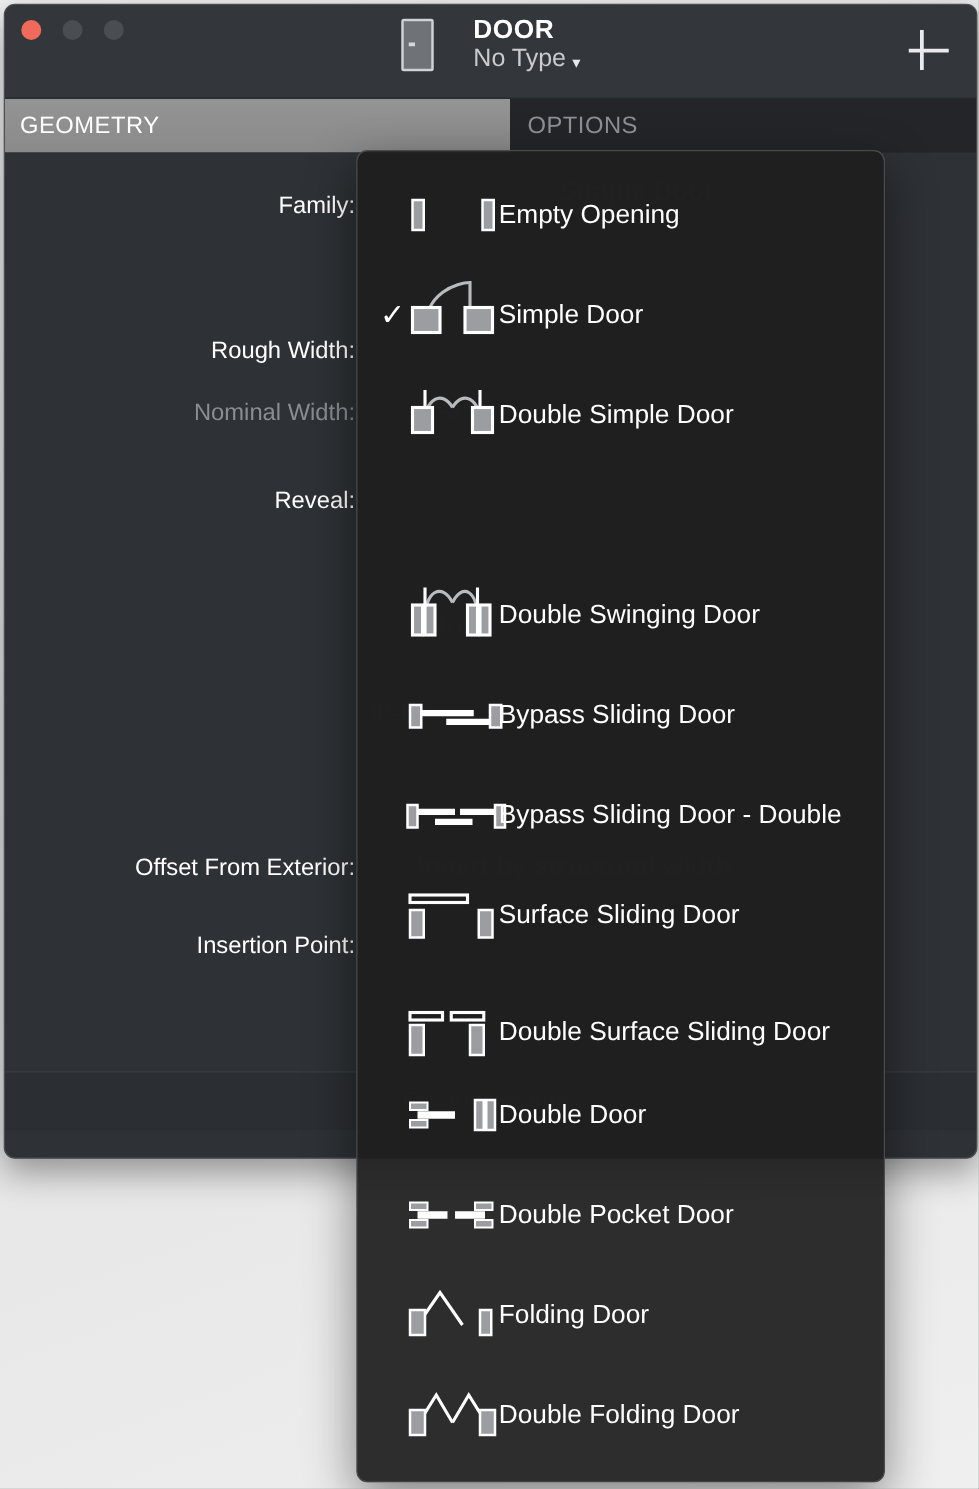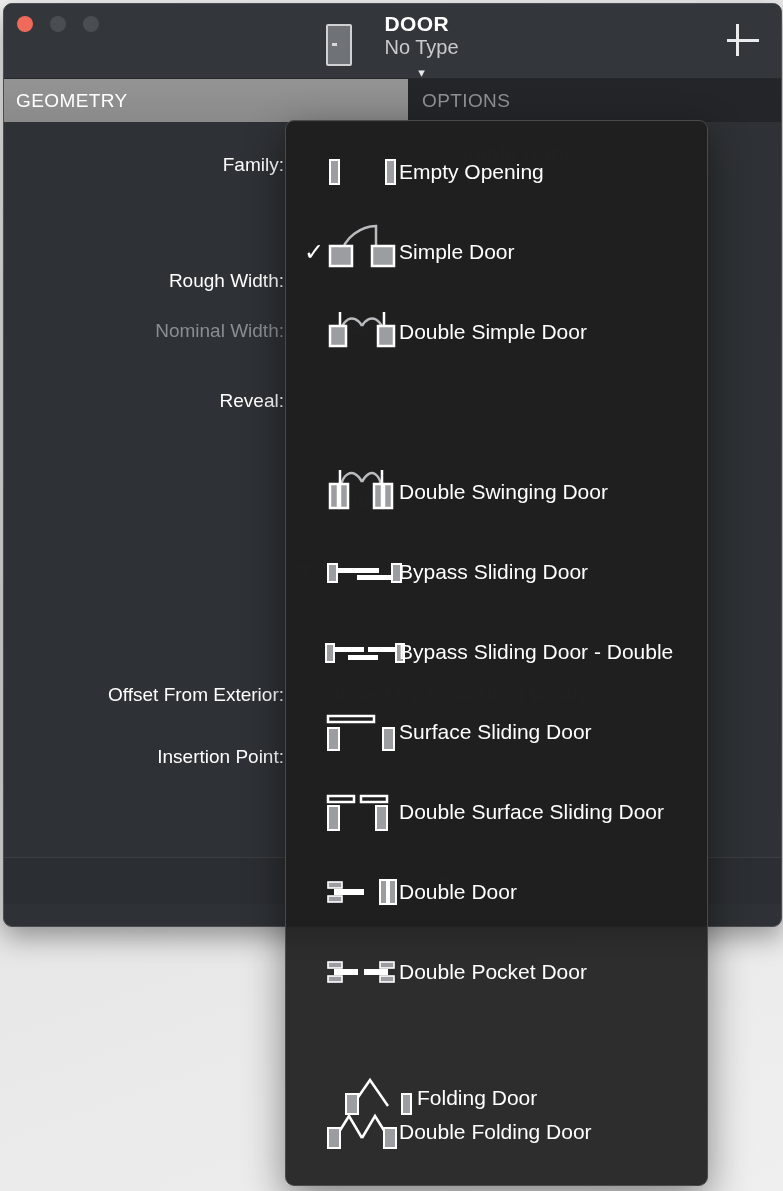--- a/index.html
+++ b/index.html
@@ -38,21 +38,21 @@
   }
   #door-glyph{
     width:22px;height:38px;border:2px solid #cfd1d3;border-radius:2px;
     background:#6f7276;position:relative;
   }
   #door-glyph::after{
     content:"";position:absolute;left:4px;top:17px;width:5px;height:3px;background:#d6d8da;
   }
   #title-texts{display:flex;flex-direction:column;line-height:1.15;}
   #title-main{color:#ffffff;font-size:21px;font-weight:bold;letter-spacing:.4px;}
-  #title-sub-row{display:flex;align-items:center;gap:5px;flex-direction:column;}
+  #title-sub-row{display:flex;align-items:center;gap:5px;}
   #title-sub{color:#c9cbcd;font-size:20px;}
   #chevron{font-size:13px;color:#e6e8ea;line-height:1;transform:translateY(2px);font-weight:bold;}
   #plus-btn{
     position:absolute;right:16px;top:14px;width:44px;height:44px;cursor:default;
   }
   #plus-btn::before,#plus-btn::after{
     content:"";position:absolute;background:#e9ebed;
   }
   #plus-btn::before{left:6px;top:21px;width:32px;height:3px;}
   #plus-btn::after{left:14.5px;top:6px;width:3px;height:32px;}
@@ -251,21 +251,21 @@
     <div class="micon">
       <svg width="88" height="80" viewBox="0 0 88 80">
         <rect x="4" y="24" width="46" height="6" fill="none" stroke="#ffffff" stroke-width="2.5"></rect>
         <rect x="4" y="36" width="11" height="22" fill="#9b9da0" stroke="#ffffff" stroke-width="2"></rect>
         <rect x="59" y="36" width="11" height="22" fill="#9b9da0" stroke="#ffffff" stroke-width="2"></rect>
       </svg>
     </div>
     <div class="mlabel">Surface Sliding Door</div>
   </div>
 
-  <div class="mitem" style="top: 651px; position: absolute; left: 0px; right: 0px;">
+  <div class="mitem" style="top: 665px; position: absolute; left: 0px; right: 0px;">
     <div class="micon">
       <svg width="88" height="80" viewBox="0 0 88 80">
         <rect x="4" y="24" width="26" height="6" fill="none" stroke="#ffffff" stroke-width="2.5"></rect>
         <rect x="37" y="24" width="26" height="6" fill="none" stroke="#ffffff" stroke-width="2.5"></rect>
         <rect x="4" y="34" width="11" height="24" fill="#9b9da0" stroke="#ffffff" stroke-width="2"></rect>
         <rect x="52" y="34" width="11" height="24" fill="#9b9da0" stroke="#ffffff" stroke-width="2"></rect>
       </svg>
     </div>
     <div class="mlabel">Double Surface Sliding Door</div>
   </div>
@@ -290,21 +290,21 @@
         <rect x="4" y="44" width="14" height="6" fill="#9b9da0" stroke="#ffffff" stroke-width="1.6"></rect>
         <rect x="10" y="37" width="24" height="6" fill="#ffffff"></rect>
         <rect x="56" y="30" width="14" height="6" fill="#9b9da0" stroke="#ffffff" stroke-width="1.6"></rect>
         <rect x="56" y="44" width="14" height="6" fill="#9b9da0" stroke="#ffffff" stroke-width="1.6"></rect>
         <rect x="40" y="37" width="24" height="6" fill="#ffffff"></rect>
       </svg>
     </div>
     <div class="mlabel">Double Pocket Door</div>
   </div>
 
-  <div class="mitem" style="top: 937px; position: absolute; left: 0px; right: 0px; margin-left: 18px;">
+  <div class="mitem" style="top: 891px; position: absolute; left: 0px; right: 0px;">
     <div class="micon">
       <svg width="88" height="80" viewBox="0 0 88 80">
         <path d="M10 48 L28 22 L46 48" fill="none" stroke="#ffffff" stroke-width="2.5"></path>
         <rect x="4" y="36" width="12" height="20" fill="#9b9da0" stroke="#ffffff" stroke-width="2"></rect>
         <rect x="60" y="36" width="9" height="20" fill="#9b9da0" stroke="#ffffff" stroke-width="2"></rect>
       </svg>
     </div>
     <div class="mlabel">Folding Door</div>
   </div>
 

